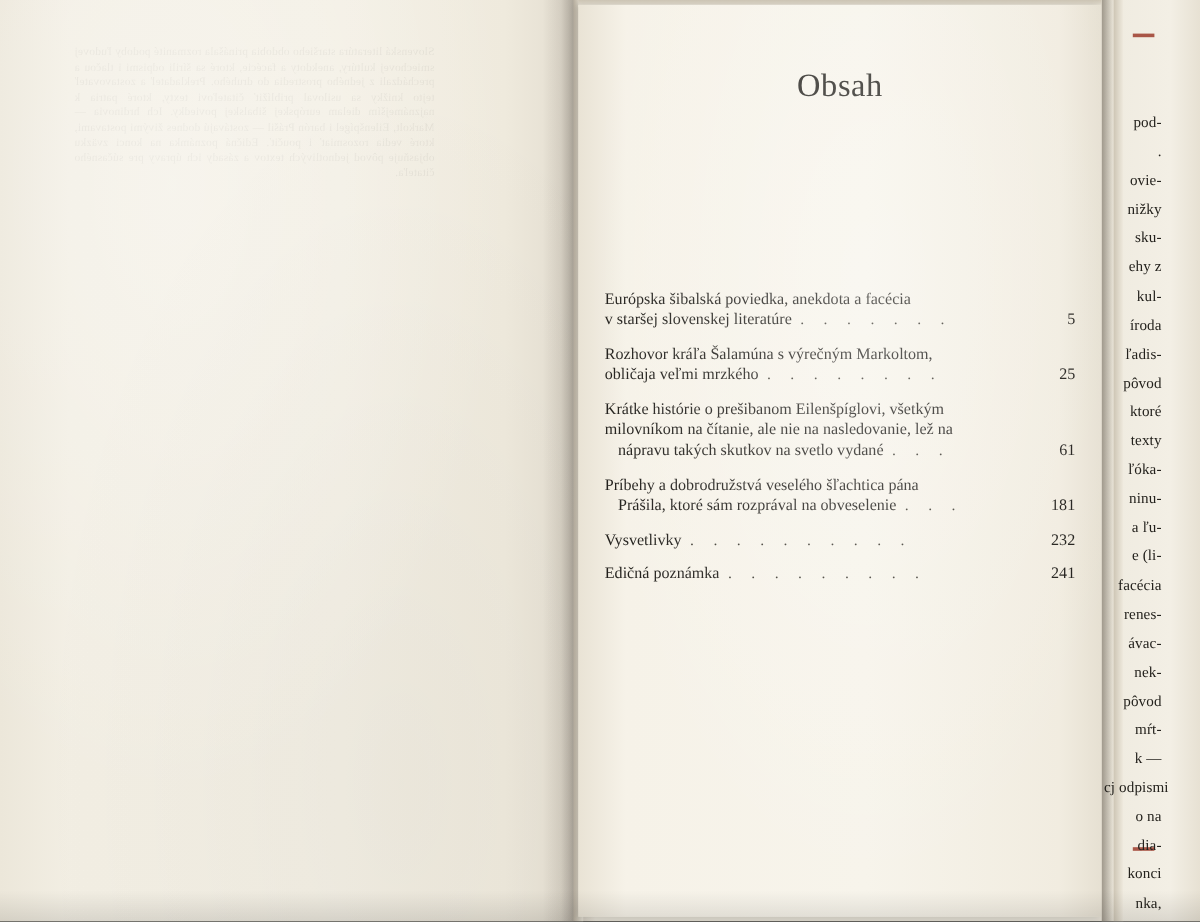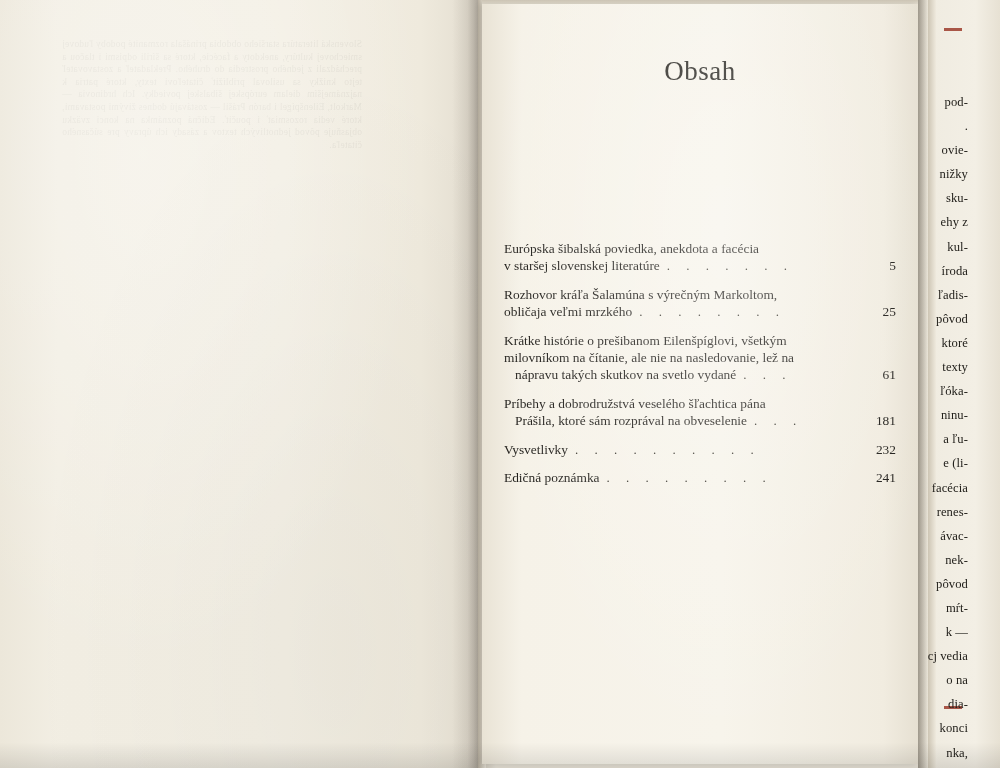--- a/index.html
+++ b/index.html
@@ -316,21 +316,21 @@
       <div>ninu-</div>
       <div>a ľu-</div>
       <div>e (li-</div>
       <div>facécia</div>
       <div>renes-</div>
       <div>ávac-</div>
       <div>nek-</div>
       <div>pôvod</div>
       <div>mŕt-</div>
       <div>k —</div>
-      <div>cj  vedia</div>
+      <div>cj  odpismi</div>
       <div>o na</div>
       <div>dia-</div>
       <div>konci</div>
       <div>nka,</div>
       <div>ilasti</div>
     </div>
 
   <div class="bottom-shadow"></div>
 </div>
 

